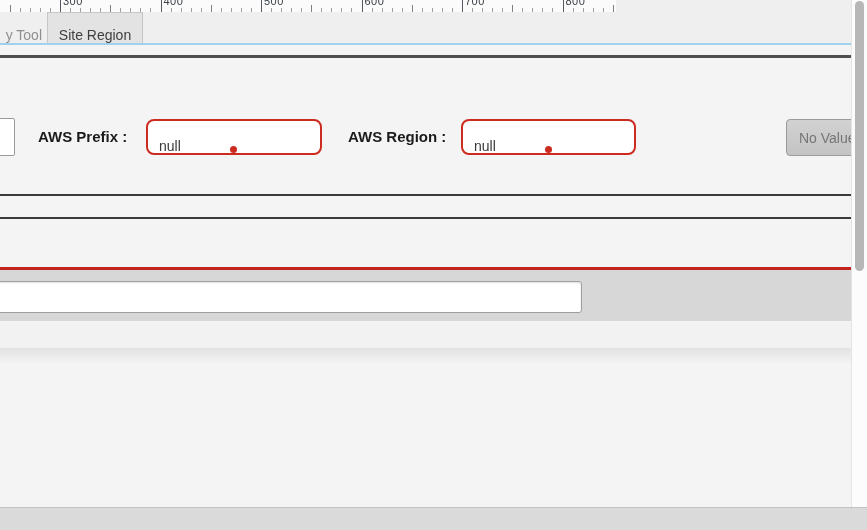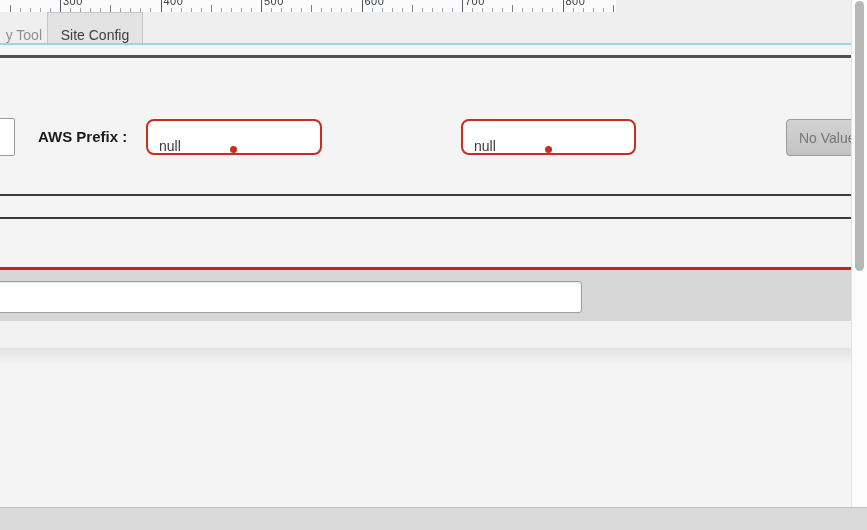--- a/index.html
+++ b/index.html
@@ -69,21 +69,21 @@
 <body>
 
 <div class="screen">
 
   <div class="header">
     <div class="tabbar">
       <div class="tab tab-partial">
         <span>y Tool</span>
       </div>
       <div class="tab tab-active">
-        <span>Site Config</span>
+        <span>Site Region</span>
       </div>
     </div>
     <div class="ruler">
         <div class="tick mid" style="left: 9.8px;"></div>
         <div class="tick minor" style="left: 19.8px;"></div>
         <div class="tick minor" style="left: 29.9px;"></div>
         <div class="tick minor" style="left: 39.9px;"></div>
         <div class="tick minor" style="left: 50px;"></div>
         <div class="tick major" style="left: 60px;"></div>
         <div class="tick-label" style="left: 63px;">300</div>
@@ -153,20 +153,21 @@
 
   <div class="content">
     <div class="hr-dark" style="top:10px"></div>
 
     <input class="stub-input" style="">
 
     <span class="form-label" style="left:38px">AWS Prefix :</span>
     <input class="err-input" style="left: 146px; width: 176px;" value="null">
     <div class="err-dot" style="left:230px;top:101px"></div>
 
+    <span class="form-label" style="left:348px">AWS Region :</span>
     <input class="err-input" style="left: 461px; width: 175px;" value="null">
     <div class="err-dot" style="left:545px;top:101px"></div>
 
     <div class="disabled-box" style="left:786px;width:80px">
       <span>No Value</span>
     </div>
 
     <div class="hr-thin" style="top:149px"></div>
     <div class="hr-thin" style="top:172px"></div>
     <div class="hr-red" style="top:222px"></div>

